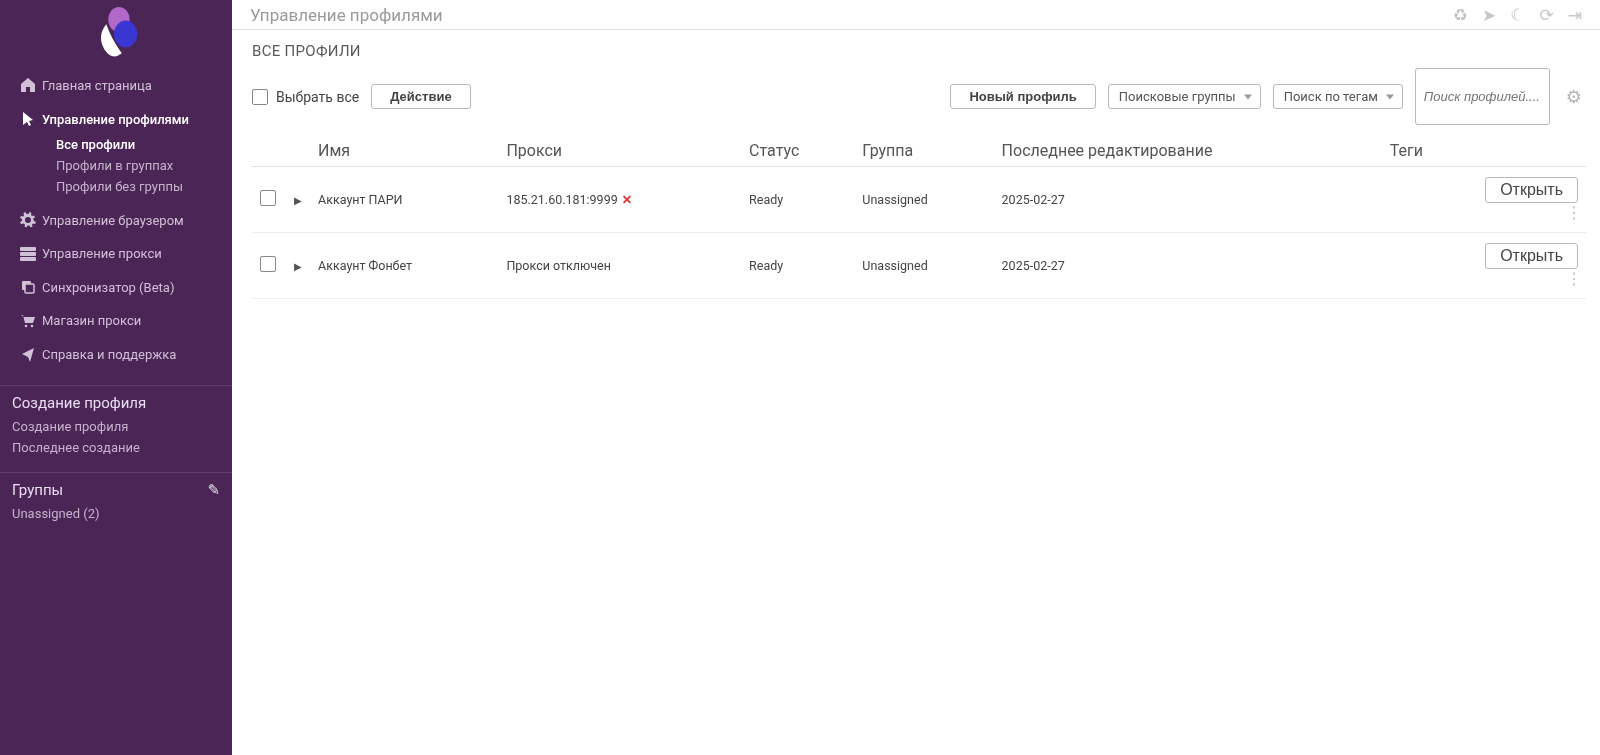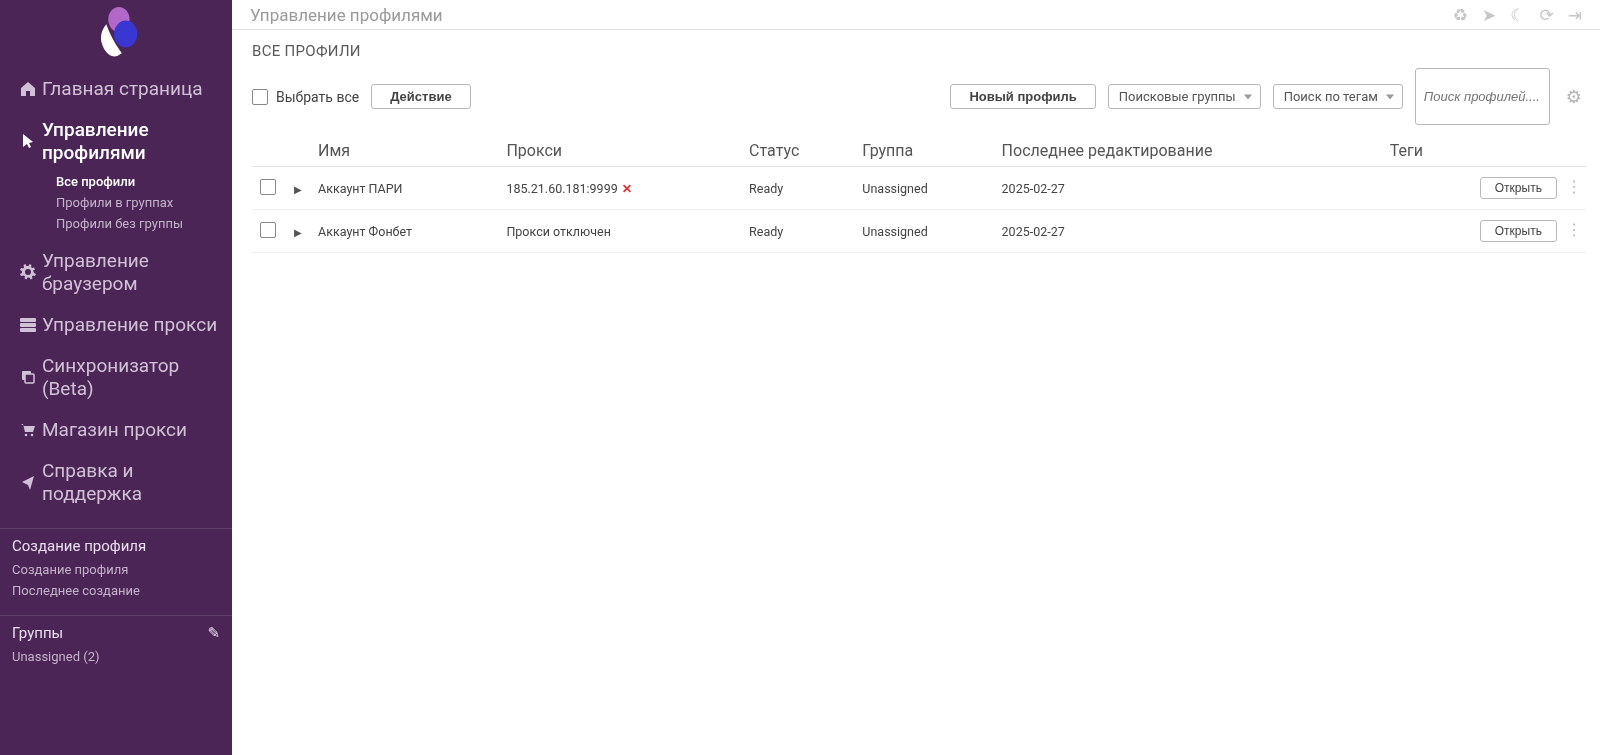--- a/index.html
+++ b/index.html
@@ -31,21 +31,21 @@
     align-items: center;
     justify-content: center;
   }
   .logo-svg { width: 58px; height: 58px; }
 
   .nav-item {
     display: flex;
     align-items: center;
     padding: 9px 12px 9px 14px;
     cursor: pointer;
-    font-size: 19px;
+    font-size: 13px;
     color: #d1c1d7;
   }
   .nav-item.active { color: #fff; font-weight: 500; }
   .nav-item .nav-icon {
     width: 28px;
     flex-shrink: 0;
     display: flex;
     align-items: center;
     justify-content: center;
     font-size: 16px;
@@ -192,21 +192,21 @@
   .col-check { width: 34px; }
   .col-expand { width: 24px; }
   .col-actions { text-align: right; width: 120px; }
   .expand-caret { cursor: pointer; color:#555; font-size:10px; }
   .proxy-bad { color: #d33; margin-left: 4px; font-weight: bold; }
   .open-btn {
     border: 1px solid #b8b8b8;
     background: #fff;
     border-radius: 3px;
     padding: 3px 14px;
-    font-size: 12px;
+    font-size: 16px;
     cursor: pointer;
     color:#444;
   }
   .row-menu { color: #bbb; cursor: pointer; padding: 0 6px; font-size: 16px; display:inline-block; width:18px; text-align:center;}
 </style>
 </head>
 <body>
 
 <aside class="sidebar">
   <div class="logo-area">

